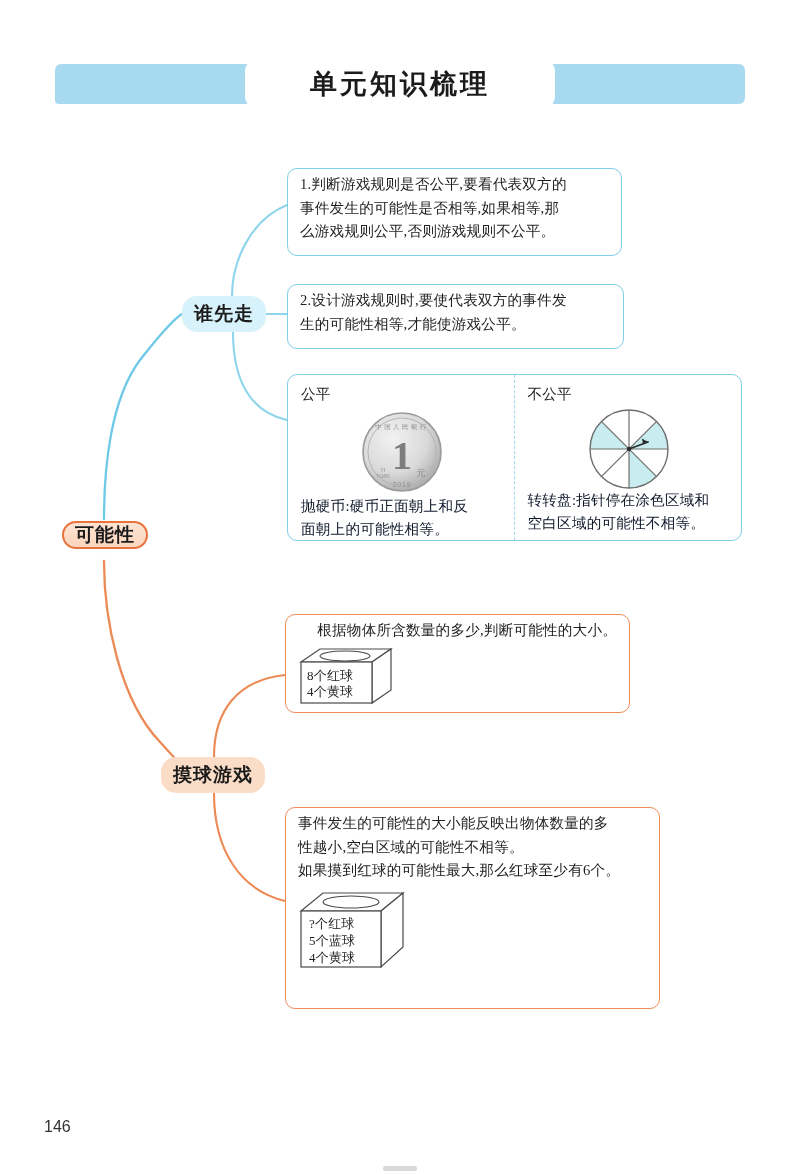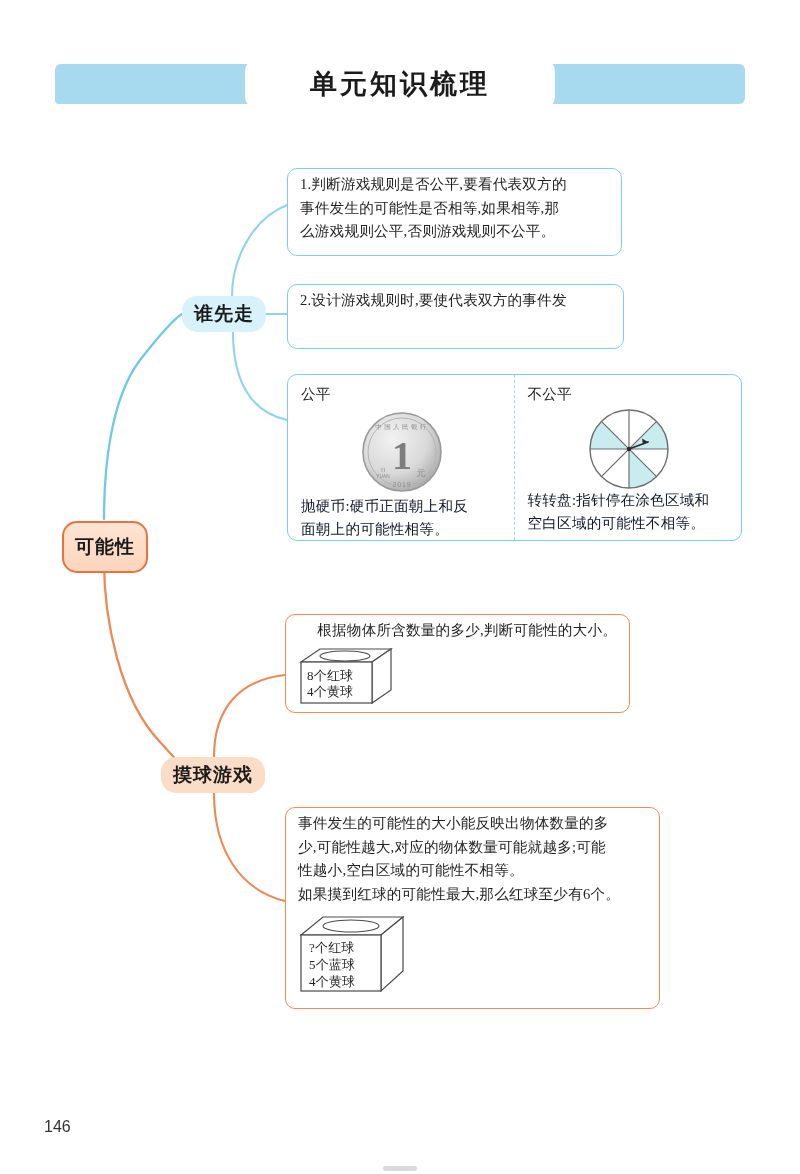--- a/index.html
+++ b/index.html
@@ -71,21 +71,21 @@
     align-items: center;
     justify-content: center;
     font-size: 19px;
     font-weight: bold;
     letter-spacing: 1px;
     color: #1b1b1b;
     border-radius: 15px;
   }
   .node-root {
     left: 62px; top: 521px;
-    width: 86px; height: 52px;
+    width: 86px; height: 28px;
     background: linear-gradient(180deg,#fde4d2 0%, #fbd5bd 100%);
     border: 2px solid #e8733c;
   }
   .node-blue {
     left: 182px; top: 296px;
     width: 84px; height: 36px;
     background: #d7f2fa;
     border: 0;
     font-weight: bold;
   }
@@ -211,20 +211,21 @@
 </div>
 
 <div class="box box-blue" id="box-fair-rule">
   <div>1.判断游戏规则是否公平,要看代表双方的</div>
   <div>事件发生的可能性是否相等,如果相等,那</div>
   <div>么游戏规则公平,否则游戏规则不公平。</div>
 </div>
 
 <div class="box box-blue" id="box-design-rule">
   <div>2.设计游戏规则时,要使代表双方的事件发</div>
+  <div>生的可能性相等,才能使游戏公平。</div>
 </div>
 
 <div class="box box-blue" id="box-compare">
   <div class="compare-cols">
 
     <div class="compare-col left">
       <div class="compare-head">公平</div>
       <div class="compare-art">
         <div class="coin-wrap">
           <svg width="86" height="86" viewBox="0 0 86 86">
@@ -292,21 +293,20 @@
         <ellipse cx="47" cy="10" rx="25" ry="5" fill="none" stroke="#4a4a4a" stroke-width="1.1"></ellipse>
         <text x="9" y="34" font-size="13" fill="#1e1e1e" font-family="'Liberation Serif',serif">8个红球</text>
         <text x="9" y="50" font-size="13" fill="#1e1e1e" font-family="'Liberation Serif',serif">4个黄球</text>
       </svg>
     </div>
   </div>
 </div>
 
 <div class="box box-orange" id="box-reflect">
   <div>事件发生的可能性的大小能反映出物体数量的多</div>
-  <div>少,可能性越大,对应的物体数量可能就越多;可能</div>
   <div>性越小,空白区域的可能性不相等。</div>
   <div>如果摸到红球的可能性最大,那么红球至少有6个。</div>
   <div class="carton" style="margin-top:6px;">
     <svg width="108" height="88" viewBox="0 0 108 88">
       <polygon points="3,22 25,4 105,4 83,22" fill="#ffffff" stroke="#4a4a4a" stroke-width="1.2"></polygon>
       <polygon points="83,22 105,4 105,58 83,78" fill="#ffffff" stroke="#4a4a4a" stroke-width="1.2"></polygon>
       <rect x="3" y="22" width="80" height="56" fill="#ffffff" stroke="#4a4a4a" stroke-width="1.2"></rect>
       <ellipse cx="53" cy="13" rx="28" ry="6" fill="none" stroke="#4a4a4a" stroke-width="1.1"></ellipse>
       <text x="11" y="39" font-size="13" fill="#1e1e1e" font-family="'Liberation Serif',serif">?个红球</text>
       <text x="11" y="56" font-size="13" fill="#1e1e1e" font-family="'Liberation Serif',serif">5个蓝球</text>

